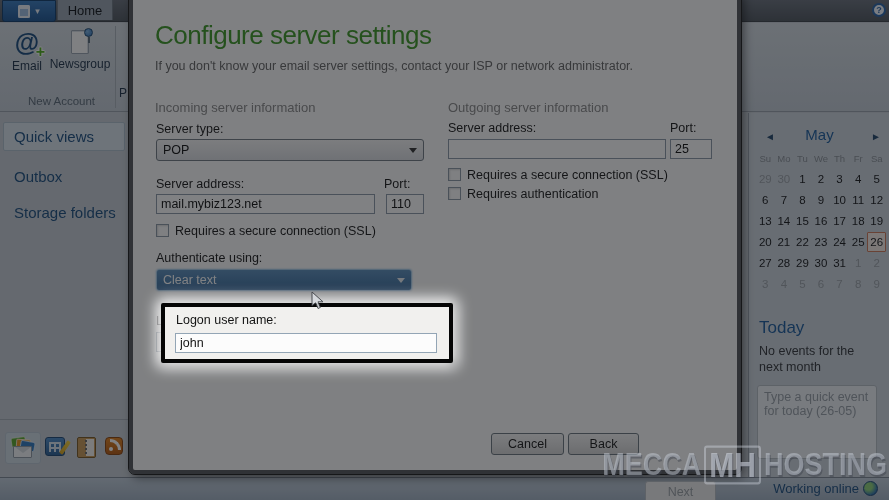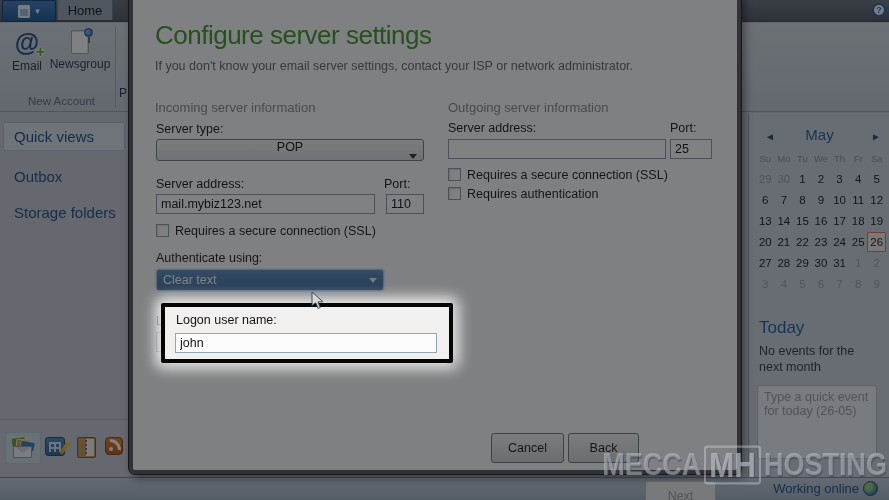--- a/index.html
+++ b/index.html
@@ -111,28 +111,28 @@
   .dlg-title{position:absolute;left:22px;top:24px;font-size:26px;color:#3f9928;letter-spacing:-.5px;}
   .dlg-sub{position:absolute;left:22px;top:63px;font-size:12.5px;color:#666;}
   .sec-hdr{position:absolute;font-size:13px;color:#8a8a8a;}
   .lbl{position:absolute;font-size:12.5px;color:#1a1a1a;white-space:nowrap;}
   .txt{position:absolute;height:20px;border:1px solid #8d9aa8;background:#fff;
     font-family:"Liberation Sans",sans-serif;font-size:12.5px;color:#111;padding:1px 4px;}
   .combo{position:absolute;height:22px;border-radius:3px;display:flex;align-items:center;
     padding:0 6px;font-size:12.5px;}
   .combo .arrow{margin-left:auto;width:0;height:0;border-left:4px solid transparent;
     border-right:4px solid transparent;}
-  .combo-plain{background:linear-gradient(#f6f6f6,#dcdee2);border:1px solid #737c85;color:#111;flex-direction:column;}
+  .combo-plain{background:linear-gradient(#f6f6f6,#dcdee2);border:1px solid #737c85;color:#111;}
   .combo-plain .arrow{border-top:5px solid #333;}
   .combo-focus{background:linear-gradient(#5c8fbc,#3f6f9e);border:1px solid #a8cce8;color:#fff;
     box-shadow:0 0 2px #9cc4e4;}
   .combo-focus .arrow{border-top:5px solid #eaeef2;}
   .cb{position:absolute;width:13px;height:13px;background:#fdfdfd;border:1px solid #8c99a6;
     box-shadow:inset 1px 1px 2px rgba(0,0,0,.15);}
-  .dlg-btn{position:absolute;height:30px;border-radius:3px;border:1px solid #6e7880;
+  .dlg-btn{position:absolute;height:22px;border-radius:3px;border:1px solid #6e7880;
     background:linear-gradient(#f5f5f5,#d5d5d5);font-family:"Liberation Sans",sans-serif;
     font-size:12.5px;color:#1a1a1a;}
   .dlg-btn.disabled{background:#efefef;border-color:#b8bec4;color:#9aa0a5;margin-top:48px;}
 
   
   .overlay{position:absolute;left:0;top:0;width:889px;height:500px;
     background:rgba(15,17,20,.53);pointer-events:none;z-index:5;}
   .watermark{position:absolute;right:2px;top:448px;z-index:6;display:flex;align-items:center;
     font-weight:bold;font-style:normal;letter-spacing:0;color:rgba(200,206,218,.48);
     text-shadow:1px 1px 0 rgba(60,64,76,.45);transform:scaleY(1.15);pointer-events:none;}
@@ -282,21 +282,21 @@
       <span>POP</span>
       <span class="arrow"></span>
     </div>
     <div class="lbl" style="left:23px;top:181px;">Server address:</div>
     <div class="lbl" style="left:251px;top:181px;">Port:</div>
     <input class="txt" style="left: 23px; top: 198px; width: 219px;" value="mail.mybiz123.net">
     <input class="txt" style="left: 253px; top: 198px; width: 38px;" value="110">
     <div class="cb" style="left:23px;top:228px;"></div>
     <div class="lbl" style="left:42px;top:228px;">Requires a secure connection (SSL)</div>
     <div class="lbl" style="left:23px;top:255px;">Authenticate using:</div>
-    <div class="combo combo-focus" style="left:23px;top:273px;width:228px;">
+    <div class="combo combo-focus" style="left:23px;top:273px;width:256px;">
       <span>Clear text</span>
       <span class="arrow"></span>
     </div>
 
     <div class="lbl" style="left:23px;top:318px;">Logon user name:</div>
     <input class="txt" style="left: 23px; top: 336px; width: 268px;" value="john">
 
     <div class="sec-hdr" style="left:315px;top:104px;">Outgoing server information</div>
     <div class="lbl" style="left:315px;top:125px;">Server address:</div>
     <div class="lbl" style="left:537px;top:125px;">Port:</div>

